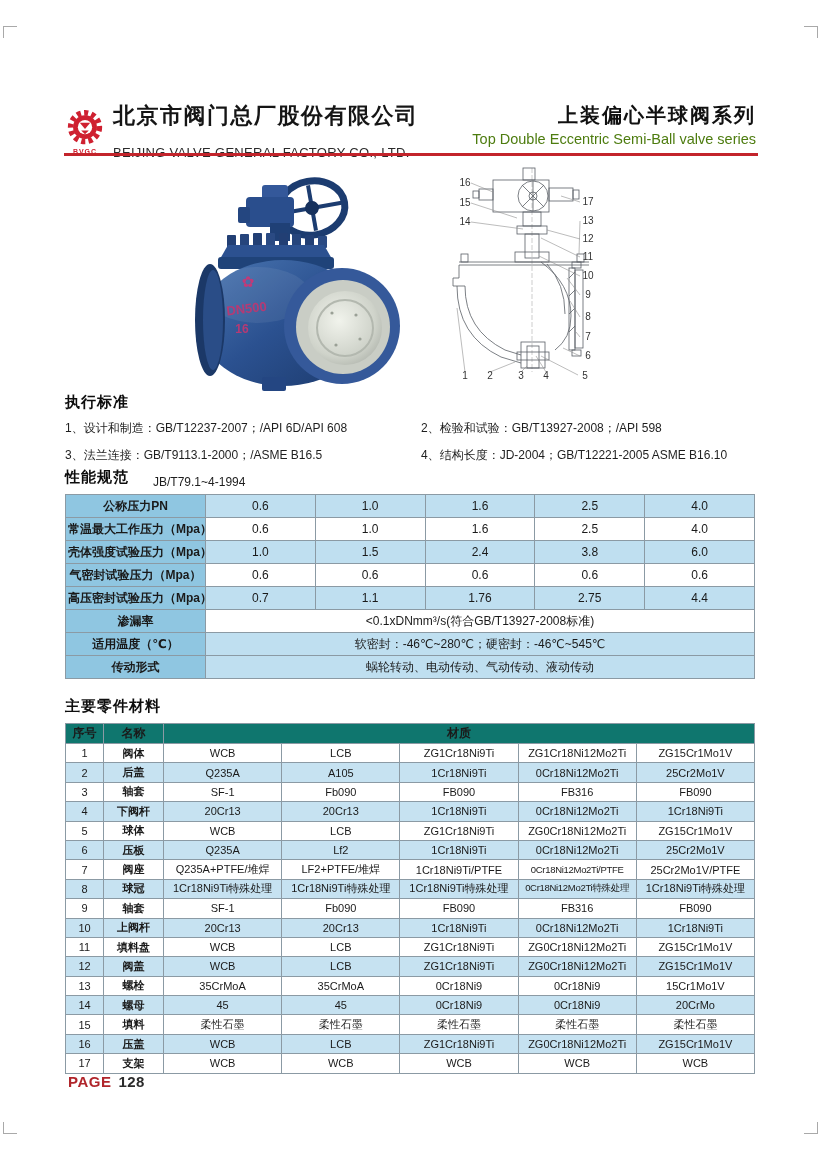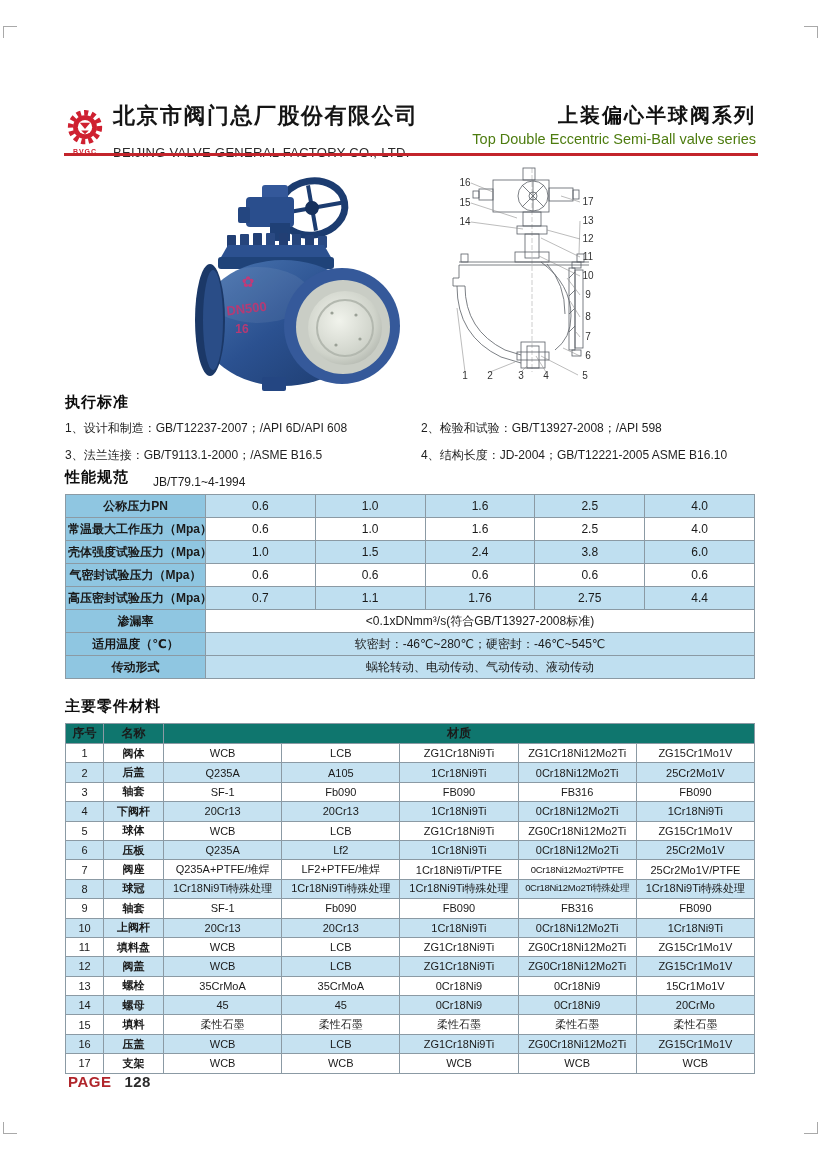--- a/index.html
+++ b/index.html
@@ -50,21 +50,21 @@
   .perf-table tr.alt td{background:#bfdff0;}
 
   .mat-table th{background:#0f766e;font-size:12px;font-weight:bold;color:#1a1a1a;height:19px;margin-top:36px;}
   .mat-table td{font-size:11px;color:#1a1a1a;background:#ffffff;height:18.4px;}
   .mat-table tr.alt td{background:#c6e2f1;}
   .mat-table td.name{font-weight:bold;}
   .mat-table td.tight{font-size:9.5px;letter-spacing:-0.3px;margin-left:45px;}
 
   .footer{position:absolute;left:68px;top:1073px;font-size:15px;letter-spacing:0.5px;}
   .footer .pg{color:#b0252b;font-weight:bold;}
-  .footer .num{color:#2b2b2b;font-weight:bold;margin-left:13px;}
+  .footer .num{color:#2b2b2b;font-weight:bold;margin-left:7px;}
 </style>
 </head>
 <body>
 
 <div class="mark tl"></div>
 <div class="mark tr"></div>
 <div class="mark bl"></div>
 <div class="mark br"></div>
 
 <div class="header">

